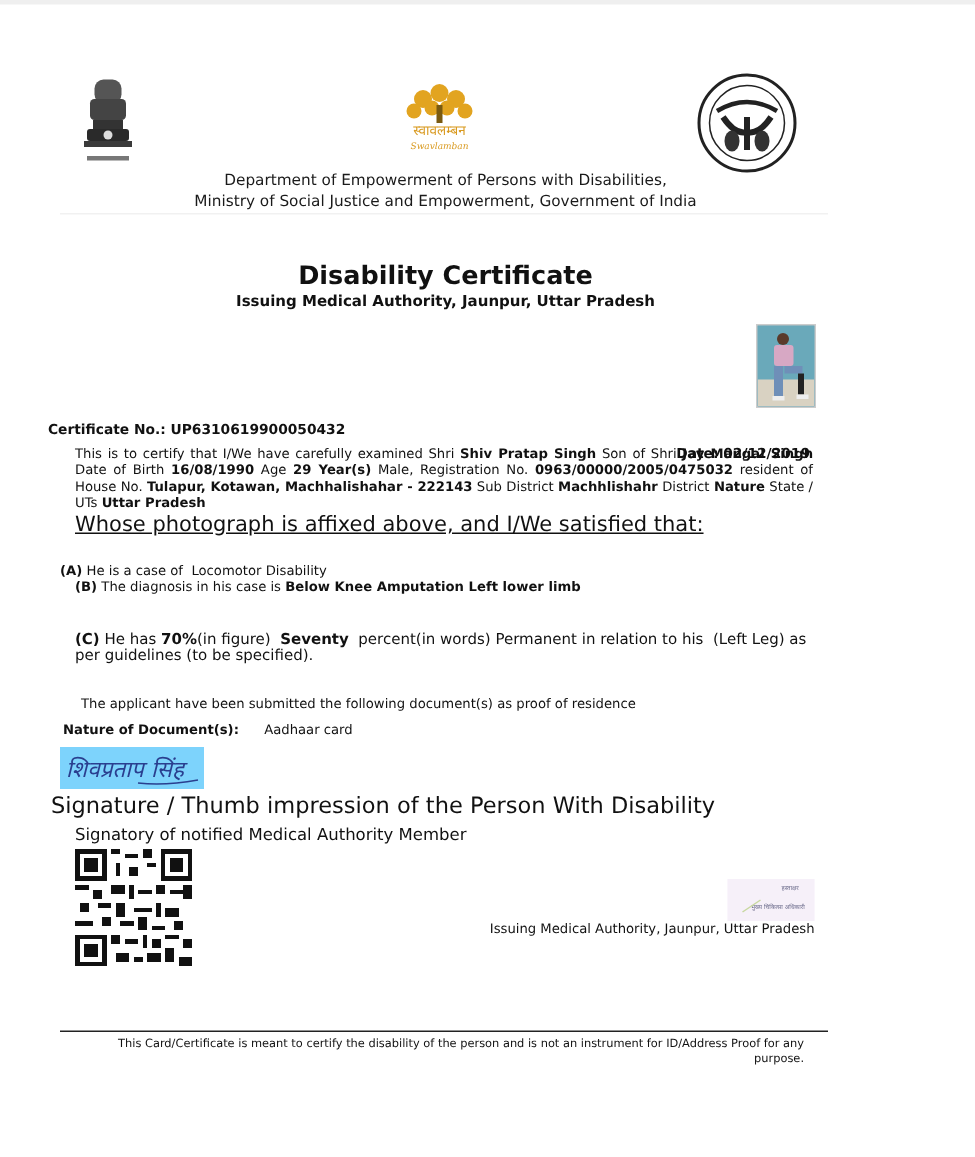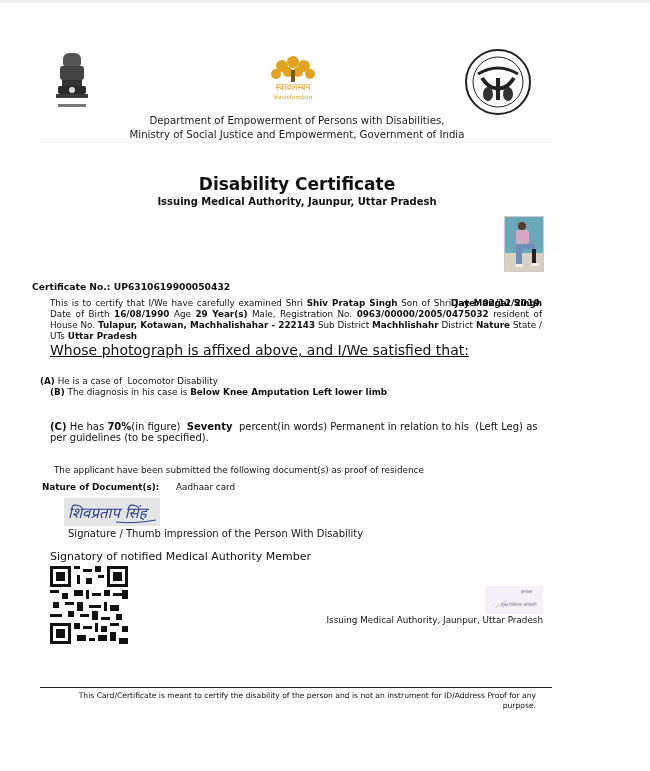--- a/index.html
+++ b/index.html
@@ -33,22 +33,22 @@
   .whose { left: 50px; top: 342px; font-size: 14px; text-decoration: underline; }
 
   .lineA { left: 40px; top: 376px; font-size: 8.8px; }
   .lineB { left: 50px; top: 387px; font-size: 8.8px; }
   .lineC { left: 50px; width: 492px; top: 421px; font-size: 10px; line-height: 11px; }
   .applicant { left: 54px; top: 465px; font-size: 8.8px; text-align: right; }
   .nature { left: 42px; top: 482px; font-size: 8.8px; }
   .nature-label { font-weight: bold; }
   .nature-value { margin-left: 14px; }
 
-  .signature { left: 64px; top: 498px; width: 96px; height: 28px; background: #e5e5e5; }
-  .sig-caption { left: 68px; top: 528px; font-size: 10px; }
+  .signature { left: 40px; top: 498px; width: 96px; height: 28px; background: #7dd3fc; }
+  .sig-caption { left: 34px; top: 528px; font-size: 15px; }
   .signatory { left: 50px; top: 550px; font-size: 11px; }
 
   .qr { left: 50px; top: 566px; width: 78px; height: 78px; }
   .stamp { left: 485px; top: 586px; width: 58px; height: 28px; background: #f7f1fa; }
   .authority { left: 300px; width: 243px; text-align: right; top: 615px; font-size: 8.8px; }
 
   .bottom-rule { left: 40px; top: 687px; width: 512px; height: 1px; background: #222; }
   .disclaimer { left: 60px; width: 476px; top: 691px; text-align: right; font-size: 7.6px; line-height: 10px; }
 </style>
 </head>

